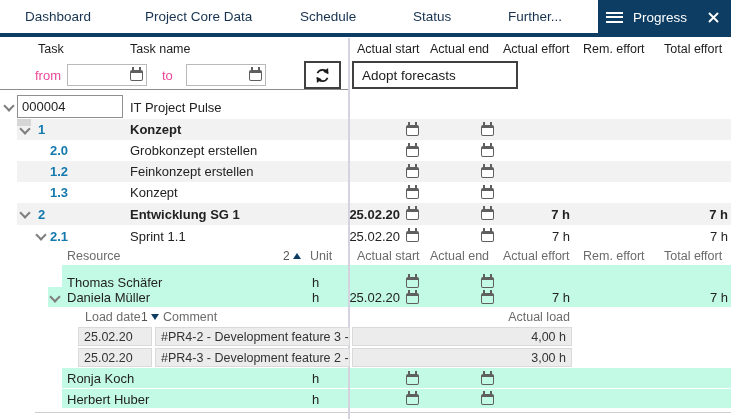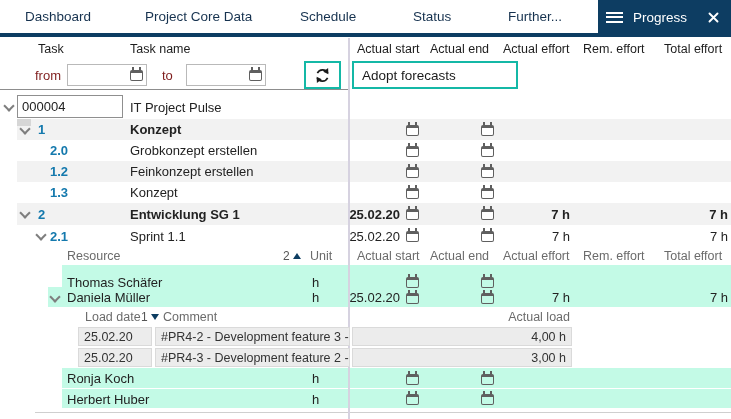--- a/index.html
+++ b/index.html
@@ -49,24 +49,24 @@
   .chev { position:absolute; top:50%; width:9px; height:9px; margin-top:-6px; z-index:10; cursor:pointer; }
   .chev::before { content:""; position:absolute; left:1px; top:1px; width:6px; height:6px;
                   border-left:2px solid #7e7e7e; border-bottom:2px solid #7e7e7e; transform:rotate(-45deg); }
 
   .tri-up   { display:inline-block; width:0; height:0; margin-left:3px;
               border-left:4px solid transparent; border-right:4px solid transparent; border-bottom:6px solid #0d3d62; }
   .tri-down { display:inline-block; width:0; height:0; margin-left:3px;
               border-left:4px solid transparent; border-right:4px solid transparent; border-top:6px solid #0d3d62; }
 
   
-  .flabel { position:absolute; font-size:13px; color:#7f1d1d; }
+  .flabel { position:absolute; font-size:13px; color:#ec4899; }
   .dinput { position:absolute; width:80px; height:22px; border:1px solid #b9b9b9; background:#fff;
             font-size:12px; padding:0 18px 0 4px; font-family:"Liberation Sans",sans-serif; }
-  .btn { position:absolute; background:#fff; border:2px solid #14b8a6; display:flex; align-items:center; cursor:pointer; }
+  .btn { position:absolute; background:#fff; border:2px solid #404040; display:flex; align-items:center; cursor:pointer; }
 
   
   .idbox { position:absolute; left:17px; top:1px; width:106px; height:23px; border:1px solid #8f8f8f;
            background:#fff; font-size:13px; color:#222; padding:0 4px; font-family:"Liberation Sans",sans-serif; z-index:10; }
   .idhandle { position:absolute; left:17px; top:24px; width:14px; height:7px; background:#d6d6d6; z-index:11; }
 
   
   .lc { position:absolute; top:1px; height:19px; background:#ececec; border:1px solid #dadada;
         display:flex; align-items:center; font-size:12.5px; color:#333; z-index:10; padding:0 5px; white-space:nowrap; }
 

